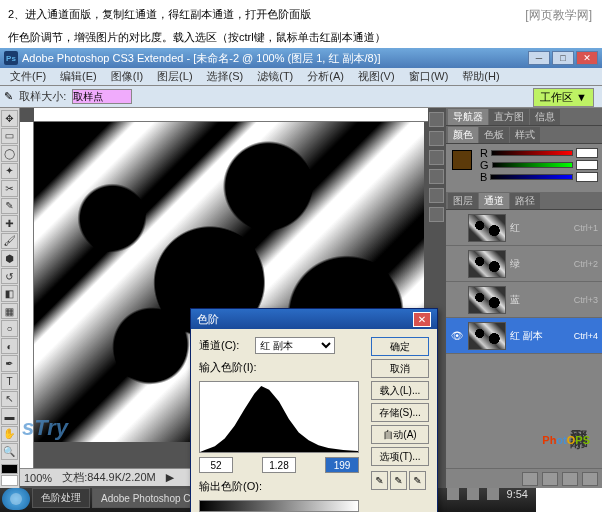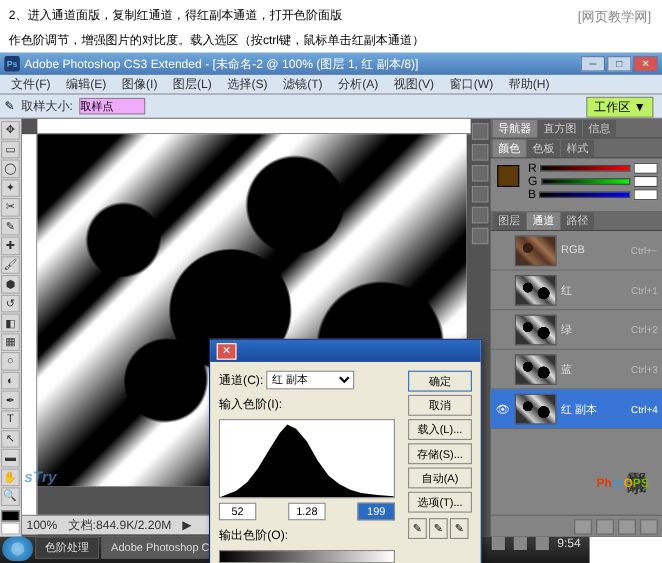--- a/index.html
+++ b/index.html
@@ -65,32 +65,32 @@
 .chan-row.sel .chan-name{color:#fff}
 .chan-key{font-size:9px;color:#bbb}
 .chan-row.sel .chan-key{color:#fff}
 .panel-footer{height:20px;background:#848484;border-top:1px solid #6a6a6a;display:flex;justify-content:flex-end;align-items:center;padding:0 4px;gap:4px}
 .pf-btn{width:16px;height:14px;background:#999;border:1px solid #666}
 .levels-dialog{position:absolute;left:190px;top:260px;width:248px;background:#ece9d8;border:1px solid #0a246a;box-shadow:2px 2px 6px rgba(0,0,0,.4);z-index:10}
 .dlg-title{height:20px;background:linear-gradient(#2a6bc4,#1a4a9a);color:#fff;display:flex;align-items:center;padding:0 6px;font-size:11px}
 .dlg-title .ttl{flex:1}
 .dlg-close{width:18px;height:15px;background:#d9534f;color:#fff;display:flex;align-items:center;justify-content:center;font-size:10px;border:1px solid #fff}
 .dlg-body{padding:8px;position:relative}
-.dlg-row{display:flex;align-items:center;gap:3px;margin-bottom:6px;font-size:11px}
+.dlg-row{display:flex;align-items:center;gap:16px;margin-bottom:6px;font-size:11px}
 .dlg-row select{width:80px;height:17px;font-size:10px;border:1px solid #888;background:#fff}
 .histo-box{width:160px;height:72px;border:1px solid #888;background:#fff;position:relative;margin:4px 0}
 .histo{position:absolute;bottom:0;left:0;width:100%;height:100%}
 .level-inputs{display:flex;justify-content:space-between;width:160px;margin-bottom:6px}
 .level-inputs input{width:34px;height:16px;font-size:10px;text-align:center;border:1px solid #888;background:#fff}
 .level-inputs input.hl{background:#2a6bc4;color:#fff}
 .grad-bar{width:160px;height:12px;background:linear-gradient(to right,#000,#fff);border:1px solid #888;margin-bottom:4px}
 .dlg-buttons{position:absolute;right:8px;top:8px;display:flex;flex-direction:column;gap:3px}
 .dlg-btn{width:58px;height:19px;background:#ece9d8;border:1px solid #888;font-size:10px;display:flex;align-items:center;justify-content:center}
 .dlg-btn.primary{border:1px solid #2a6bc4}
-.watermark-stry{position:absolute;left:2px;bottom:45px;font-size:14px;font-style:italic;color:#4a90d0;font-weight:bold;opacity:.7}
+.watermark-stry{position:absolute;left:2px;bottom:45px;font-size:22px;font-style:italic;color:#4a90d0;font-weight:bold;opacity:.7}
 .watermark-photops{position:absolute;right:12px;bottom:40px;font-size:16px;font-weight:bold}
 .watermark-photops .p1{color:#e63900}
 .watermark-photops .p2{color:#4a90d0}
 .watermark-photops .p3{color:#7ab800}
 .watermark-photops .p4{color:#e6a800}
 .watermark-sig{position:absolute;right:14px;bottom:72px;font-size:18px;color:#333;font-family:"KaiTi",serif;writing-mode:vertical-rl;line-height:1}
 .taskbar{position:absolute;bottom:0;left:0;width:536px;height:24px;background:linear-gradient(#3a3a3a,#1a1a1a);display:flex;align-items:flex-start;padding:0 2px;gap:2px}
 .start-orb{width:28px;height:22px;background:radial-gradient(circle,#5ab0e8,#1a6aaa);border-radius:11px;display:flex;align-items:center;justify-content:center}
 .task-item{height:20px;padding:0 8px;background:#3a3a3a;border:1px solid #555;color:#ddd;font-size:10px;display:flex;align-items:center;gap:3px}
 .task-item.active{background:#5a5a5a}
@@ -218,26 +218,20 @@
         </div>
       </div>
       <div class="panel-tabs">
         <span class="ptab">图层</span>
         <span class="ptab active">通道</span>
         <span class="ptab">路径</span>
       </div>
       <div class="channels-panel" id="chan-list">
           <div class="chan-row">
             <div class="eye"></div>
-            <div class="thumb rgb"></div>
-            <div class="chan-name">RGB</div>
-            <div class="chan-key">Ctrl+~</div>
-          </div>
-          <div class="chan-row">
-            <div class="eye"></div>
             <div class="thumb"></div>
             <div class="chan-name">红</div>
             <div class="chan-key">Ctrl+1</div>
           </div>
           <div class="chan-row">
             <div class="eye"></div>
             <div class="thumb"></div>
             <div class="chan-name">绿</div>
             <div class="chan-key">Ctrl+2</div>
           </div>
@@ -258,20 +252,21 @@
         <div class="pf-btn"></div>
         <div class="pf-btn"></div>
         <div class="pf-btn"></div>
         <div class="pf-btn"></div>
       </div>
     </div>
   </div>
 
   <div class="levels-dialog">
     <div class="dlg-title">
+      <span class="ttl">色阶</span>
       <div class="dlg-close">✕</div>
     </div>
     <div class="dlg-body">
       <div class="dlg-row">
         <span>通道(C):</span>
         <select><option>红 副本</option></select>
       </div>
       <div class="dlg-row">
           <span>输入色阶(I):</span>
         </div>

